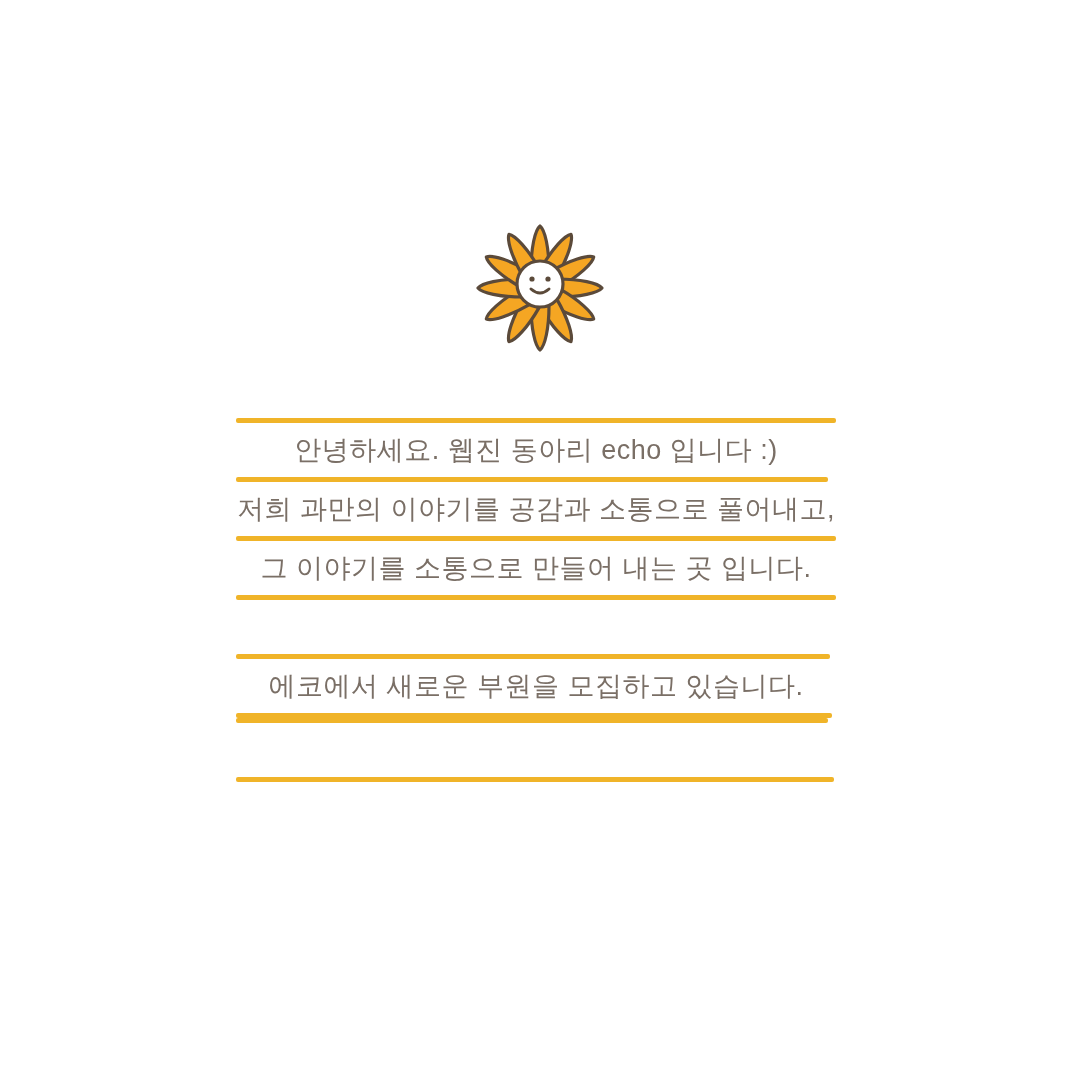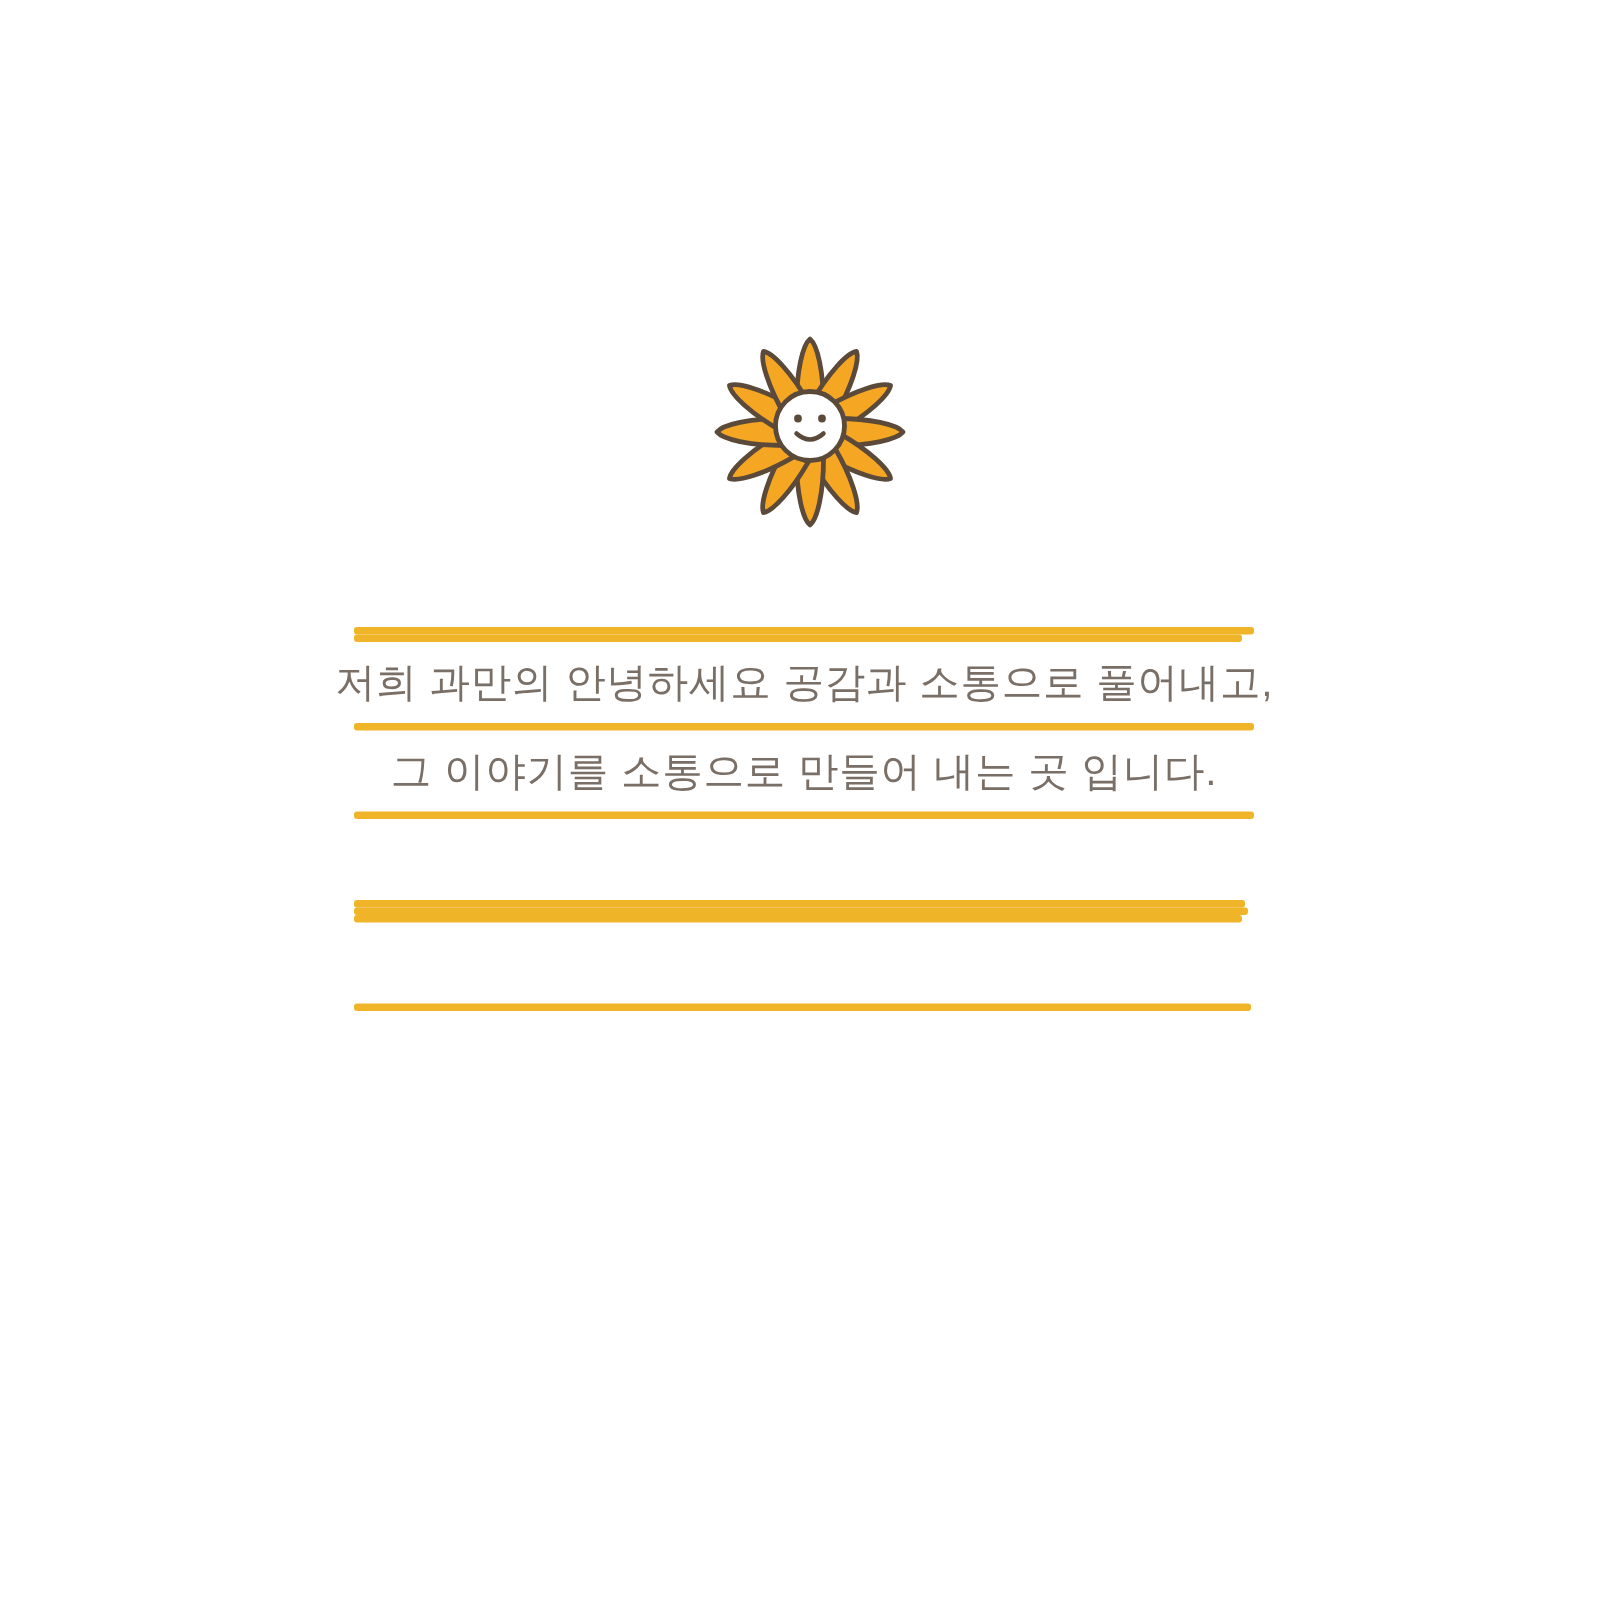--- a/index.html
+++ b/index.html
@@ -122,31 +122,33 @@
       <circle cx="66" cy="62" r="23" fill="#ffffff" stroke="#5b4a3a" stroke-width="3.2"></circle>
       <circle cx="58" cy="57" r="2.6" fill="#5b4a3a"></circle>
       <circle cx="74" cy="57" r="2.6" fill="#5b4a3a"></circle>
       <path d="M 57 67 Q 66 75 75 67" fill="none" stroke="#5b4a3a" stroke-width="3" stroke-linecap="round"></path>
     </svg>
   </div>
 
   <div class="lines">
 
     <div class="rule w1"></div>
+    <div class="line-text">안녕하세요. 웹진 동아리 echo 입니다 :)</div>
 
     <div class="rule w2"></div>
-    <div class="line-text">저희 과만의 안녕하세요 공감과 소통으로 풀어내고,</div>
+    <div class="line-text">저희 과만의 이야기를 공감과 소통으로 풀어내고,</div>
 
     <div class="rule w3"></div>
     <div class="line-text">그 이야기를 소통으로 만들어 내는 곳 입니다.</div>
 
     <div class="rule w4"></div>
     <div class="line-text empty"></div>
 
     <div class="rule w5"></div>
+    <div class="line-text">에코에서 새로운 부원을 모집하고 있습니다.</div>
 
     <div class="rule w6"></div>
 
     <div class="rule w7"></div>
     <div class="line-text empty"></div>
 
     <div class="rule w8"></div>
 
   </div>
 

